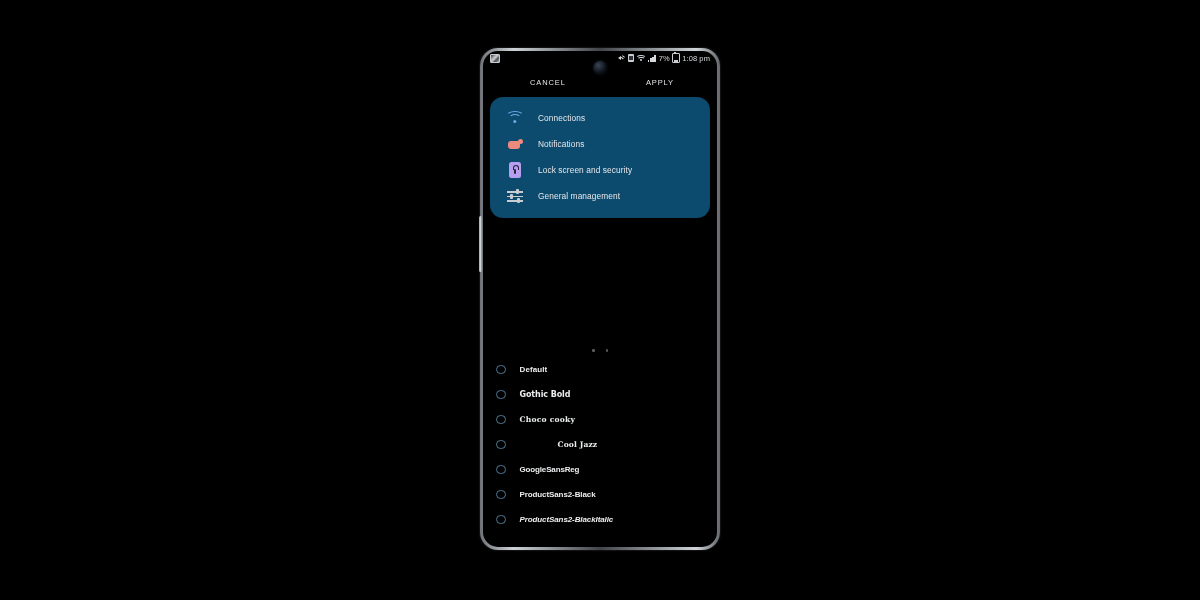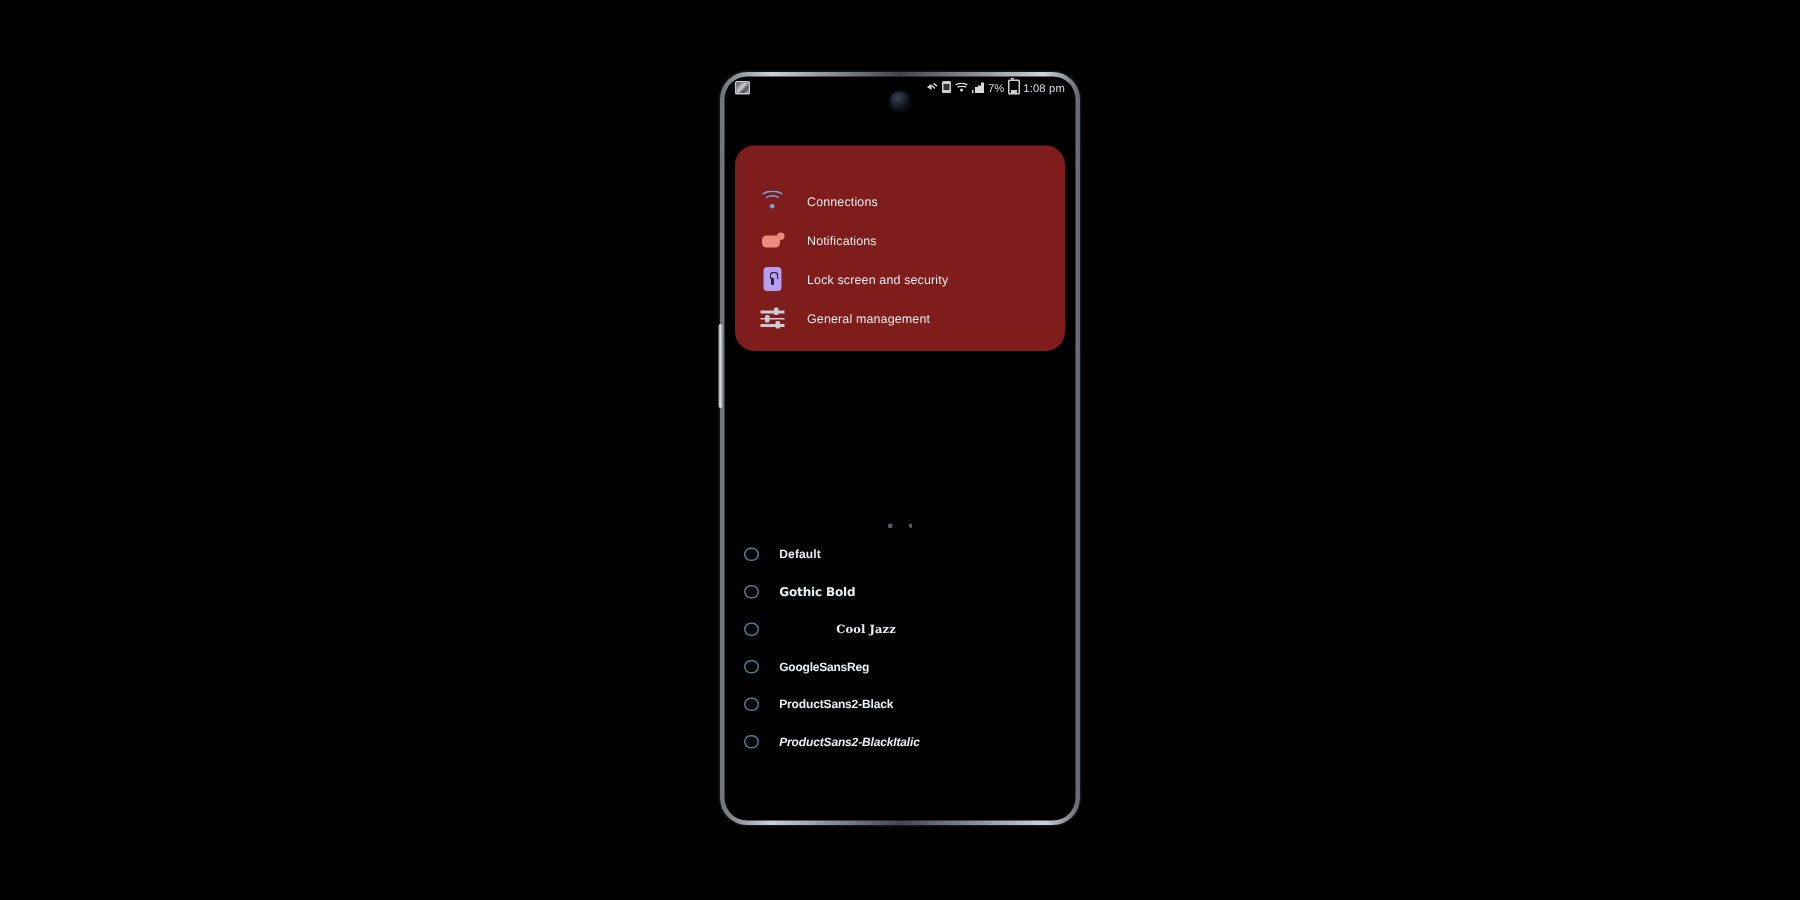--- a/index.html
+++ b/index.html
@@ -79,22 +79,22 @@
   .act-btn{
     font-size:7.5px;letter-spacing:.9px;color:#e3e5e8;font-weight:400;
     cursor:pointer;padding:3px 5px;
   }
   .act-cancel{position:absolute;left:42px;}
   .act-apply{position:absolute;right:38px;}
 
   
   .panel{
     position:absolute;left:7px;top:46px;width:220px;
-    background:#7f1d1d;border-radius:13px;z-index:25;
-    padding:24px 0 9px 0;box-sizing:border-box;
+    background:#0c4a6e;border-radius:13px;z-index:25;
+    padding:8px 0 9px 0;box-sizing:border-box;
     box-shadow:0 4px 18px rgba(0,0,0,.75);
   }
   .p-row{
     display:flex;align-items:center;height:26px;padding:0 0 0 16px;
     box-sizing:border-box;cursor:pointer;
   }
   .p-ico{width:18px;height:18px;margin-right:14px;position:relative;flex:none;}
   .p-label{font-size:8.3px;color:#e6e8ea;letter-spacing:.1px;white-space:nowrap;}
 
   
@@ -197,20 +197,24 @@
               <b></b>
               <b></b>
               <b></b>
             </div>
           <span>7%</span>
           <div class="ico-batt"></div>
           <span>1:08 pm</span>
         </div>
       </div>
 
+      <div class="actionbar">
+        <div class="act-btn act-cancel">CANCEL</div>
+        <div class="act-btn act-apply">APPLY</div>
+      </div>
 
       <div class="panel">
 
         <div class="p-row">
           <div class="p-ico ic-wifi">
               <i></i>
               <i></i>
               <i></i>
             </div>
           <div class="p-label">Connections</div>
@@ -259,20 +263,24 @@
         <div class="f-row">
           <div class="radio"></div>
           <div class="f-name f-default">Default</div>
         </div>
         <div class="f-row">
           <div class="radio"></div>
           <div class="f-name f-gothic">Gothic Bold</div>
         </div>
         <div class="f-row">
           <div class="radio"></div>
+          <div class="f-name f-choco">Choco cooky</div>
+        </div>
+        <div class="f-row">
+          <div class="radio"></div>
           <div class="f-name f-cool">Cool Jazz</div>
         </div>
         <div class="f-row">
           <div class="radio"></div>
           <div class="f-name f-gsr">GoogleSansReg</div>
         </div>
         <div class="f-row">
           <div class="radio"></div>
           <div class="f-name f-black">ProductSans2-Black</div>
         </div>

